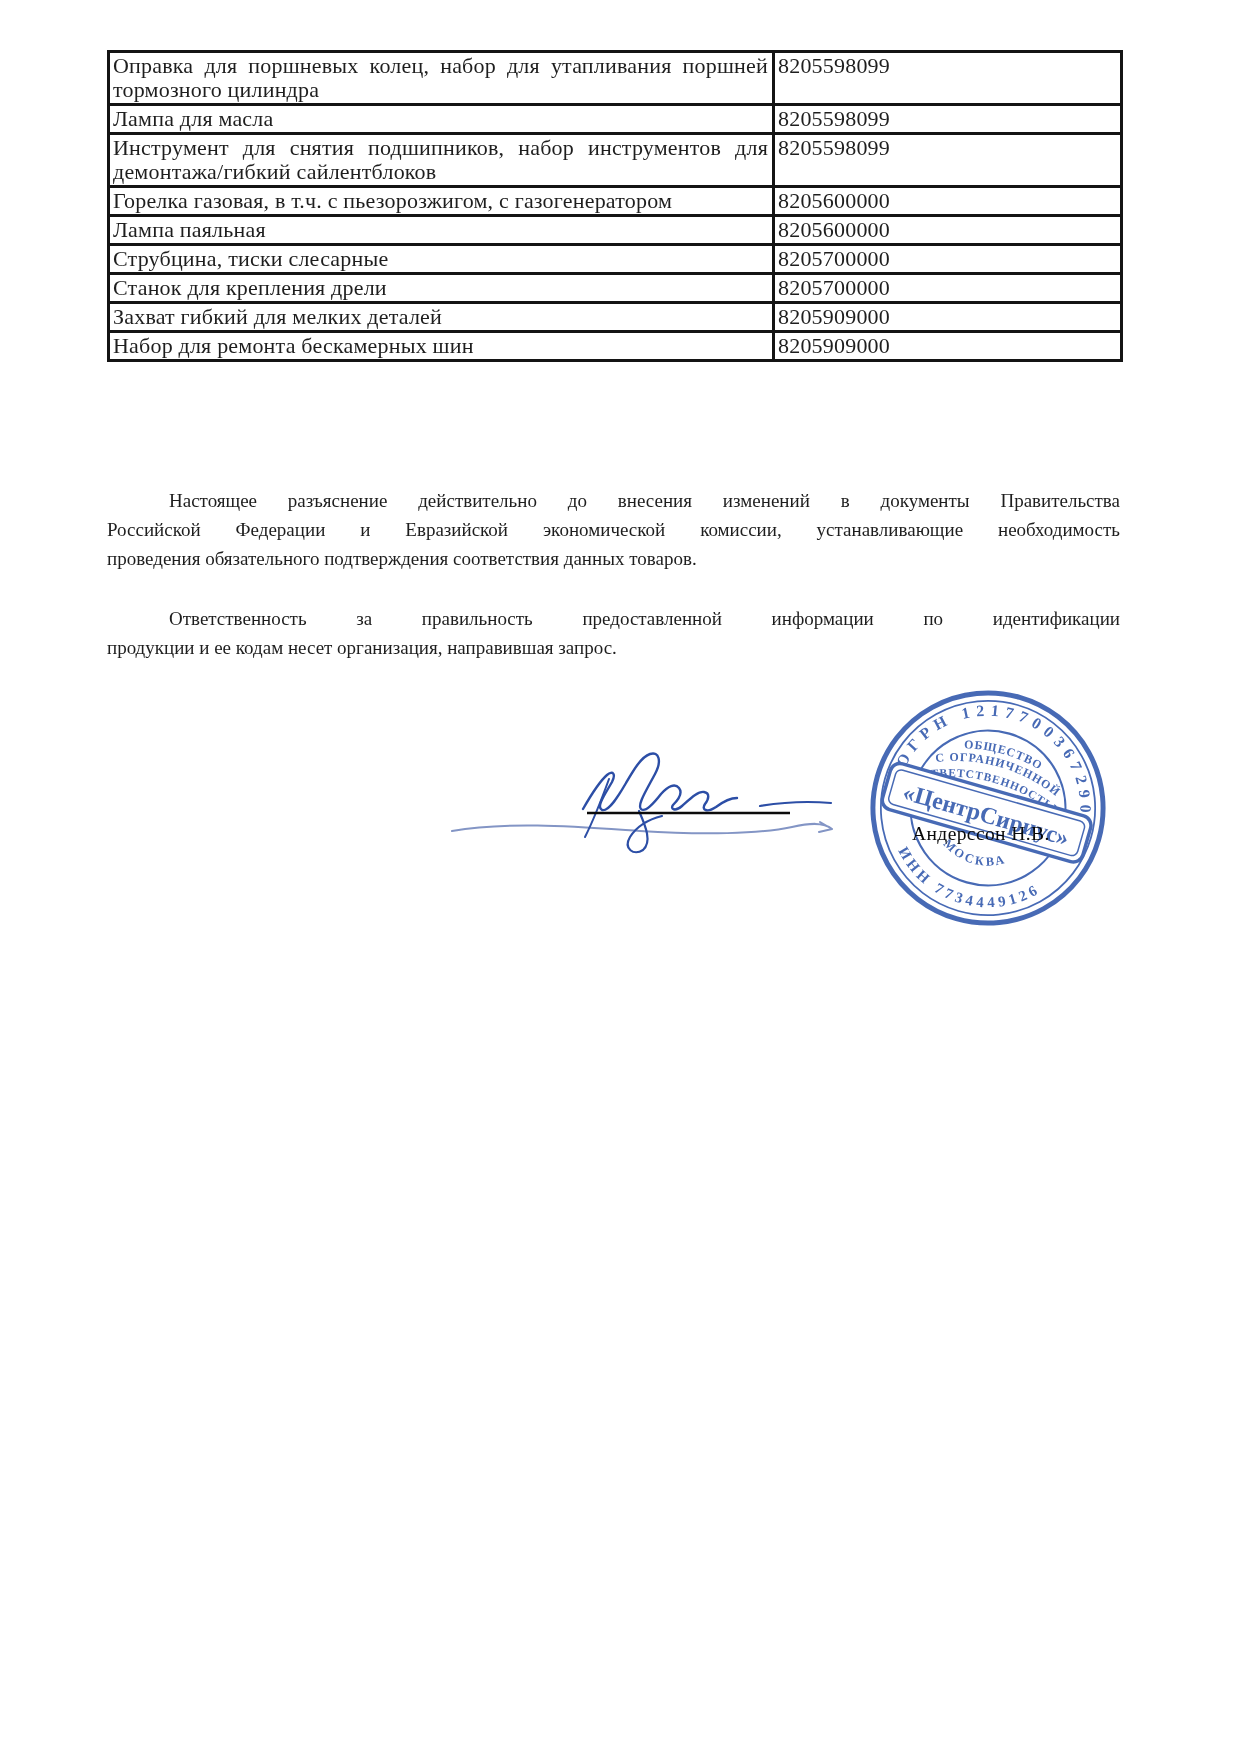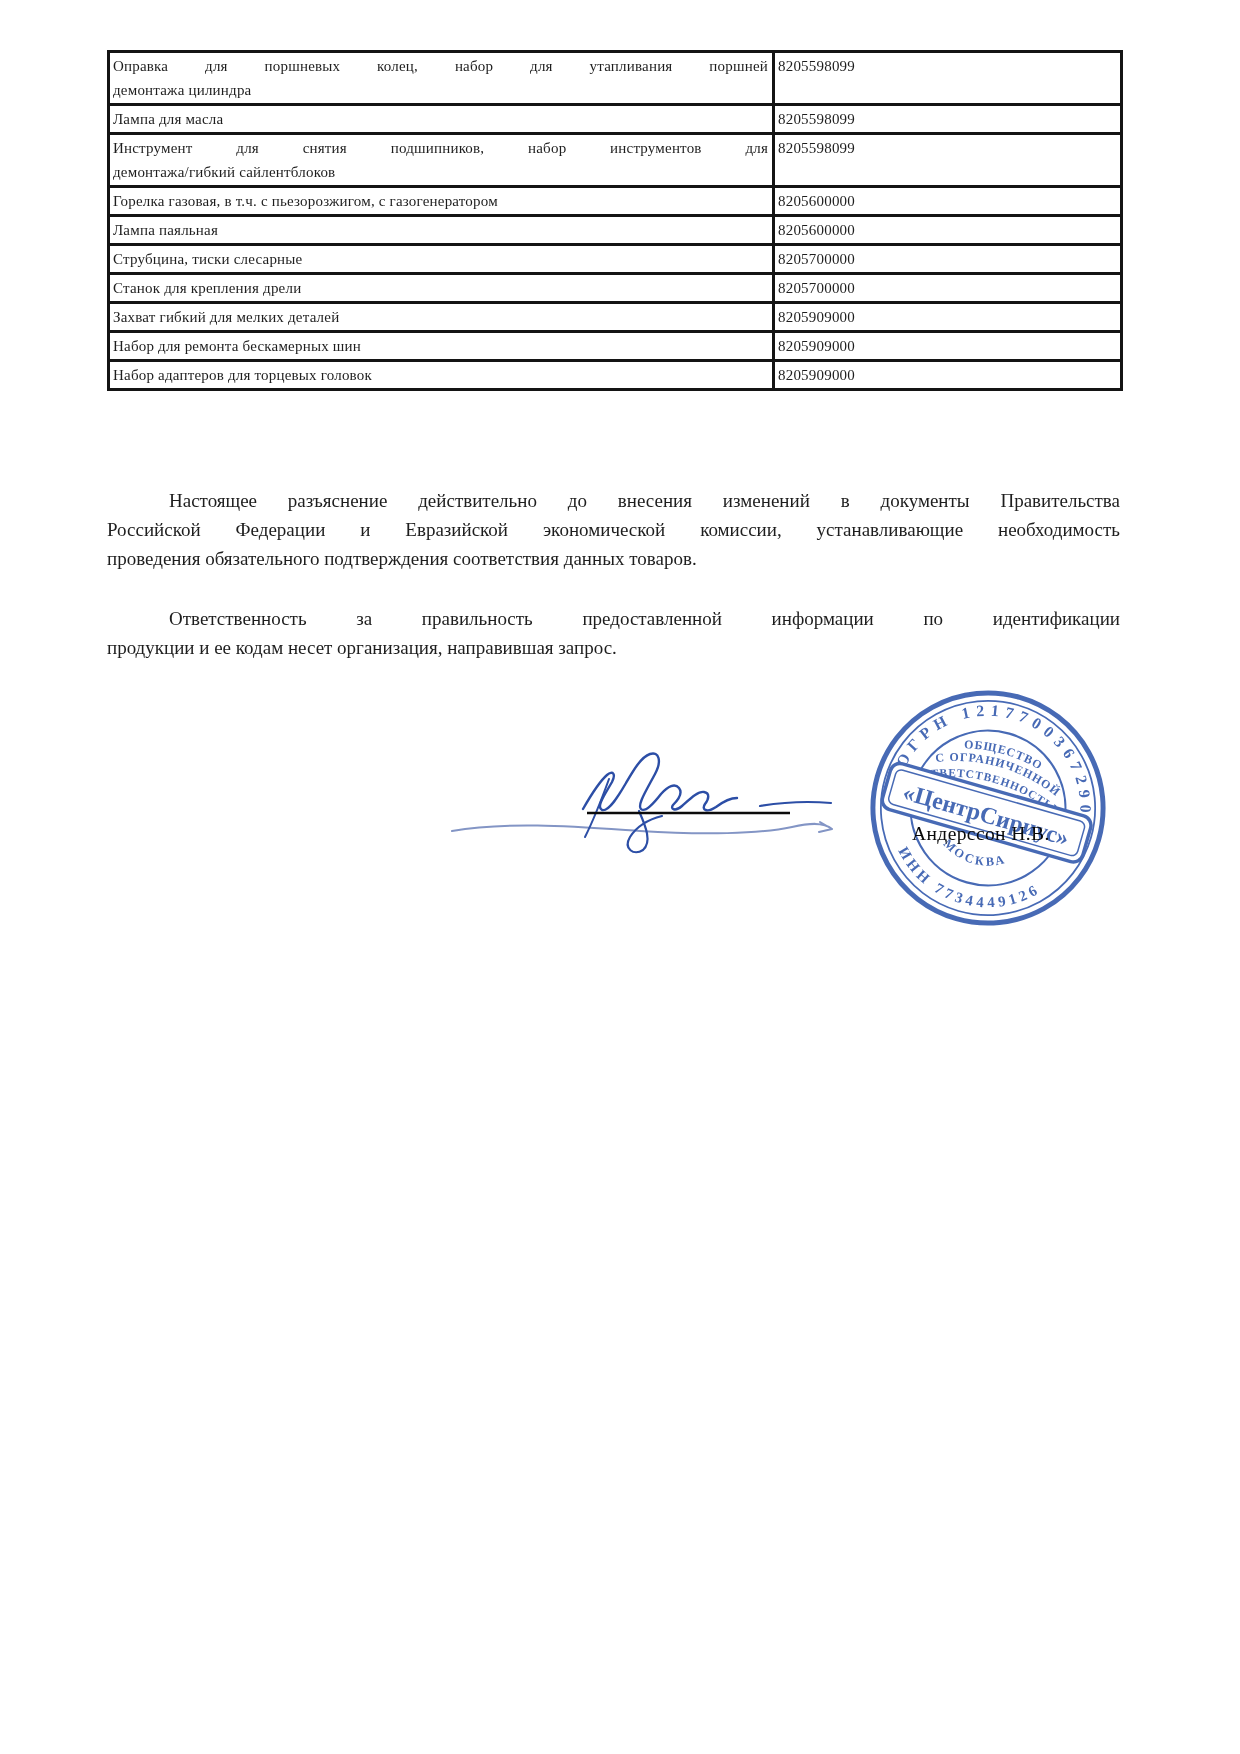--- a/index.html
+++ b/index.html
@@ -8,21 +8,21 @@
     font-family:"Liberation Serif","DejaVu Serif",serif; color:#1e1e1e;
     overflow:hidden;
   }
 
   
   table.codes {
     position:absolute; left:107px; top:50px; width:1013px;
     border-collapse:collapse; table-layout:fixed;
   }
   table.codes td {
-    border:3px solid #141414; font-size:15px; line-height:24px;
+    border:3px solid #141414; font-size:22px; line-height:24px;
     padding:1px 4px 1px 3px; vertical-align:top; letter-spacing:.2px;
   }
   td.name-cell .just { text-align:justify; text-align-last:justify; }
   td.code-cell { letter-spacing:2px; }
 
   
   .para { position:absolute; left:107px; width:1013px; font-size:19px; line-height:29px; }
   .para .jl { text-align:justify; text-align-last:justify; }
   .para .first { text-indent:62px; }
   #para1 { top:486px; }
@@ -47,21 +47,21 @@
 
   <table class="codes">
     <colgroup>
         <col style="width:665px">
         <col style="width:348px">
       </colgroup>
     <tbody>
       <tr>
         <td class="name-cell">
           <div class="just">Оправка для поршневых колец, набор для утапливания поршней</div>
-          <div>демонтажа цилиндра</div>
+          <div>тормозного цилиндра</div>
         </td>
         <td class="code-cell">8205598099</td>
       </tr>
       <tr>
         <td class="name-cell">Лампа для масла</td>
         <td class="code-cell">8205598099</td>
       </tr>
       <tr>
         <td class="name-cell">
           <div class="just">Инструмент для снятия подшипников, набор инструментов для</div>
@@ -84,24 +84,20 @@
       <tr>
         <td class="name-cell">Станок для крепления дрели</td>
         <td class="code-cell">8205700000</td>
       </tr>
       <tr>
         <td class="name-cell">Захват гибкий для мелких деталей</td>
         <td class="code-cell">8205909000</td>
       </tr>
       <tr>
         <td class="name-cell">Набор для ремонта бескамерных шин</td>
-        <td class="code-cell">8205909000</td>
-      </tr>
-      <tr>
-        <td class="name-cell">Набор адаптеров для торцевых головок</td>
         <td class="code-cell">8205909000</td>
       </tr>
     </tbody>
   </table>
 
   <div class="para" id="para1">
     <div class="jl first">Настоящее разъяснение действительно до внесения изменений в документы Правительства</div>
     <div class="jl">Российской Федерации и Евразийской экономической комиссии, устанавливающие необходимость</div>
     <div>проведения обязательного подтверждения соответствия данных товаров.</div>
   </div>

